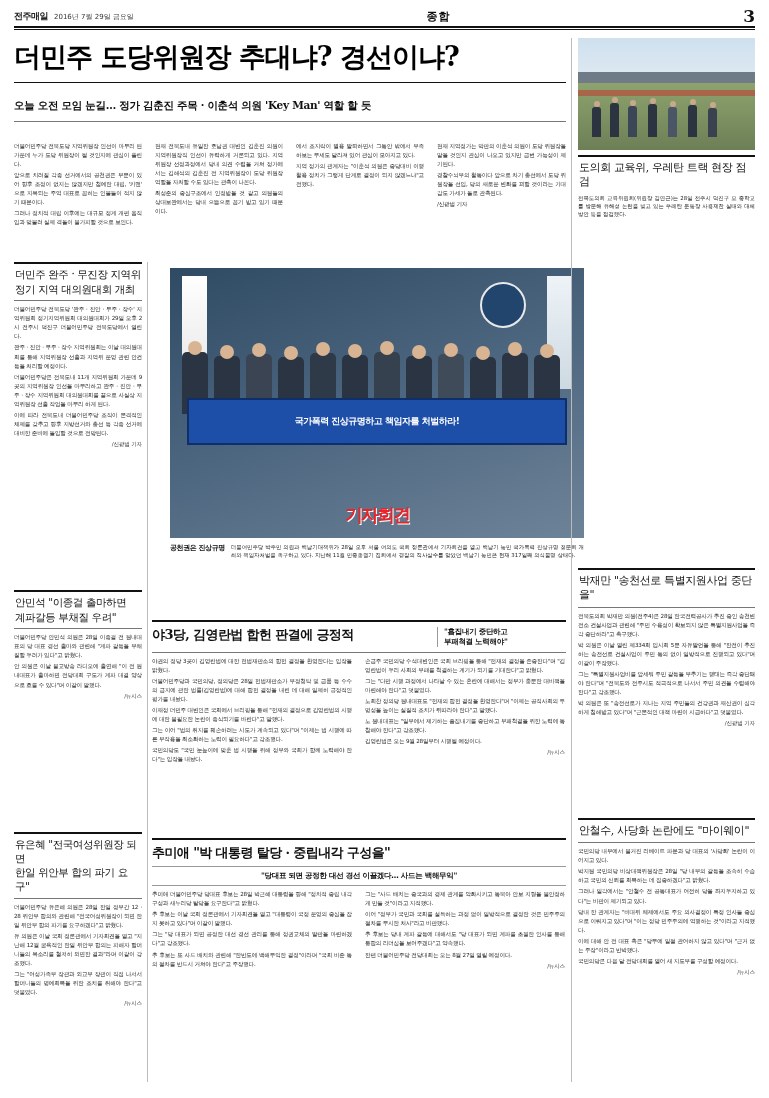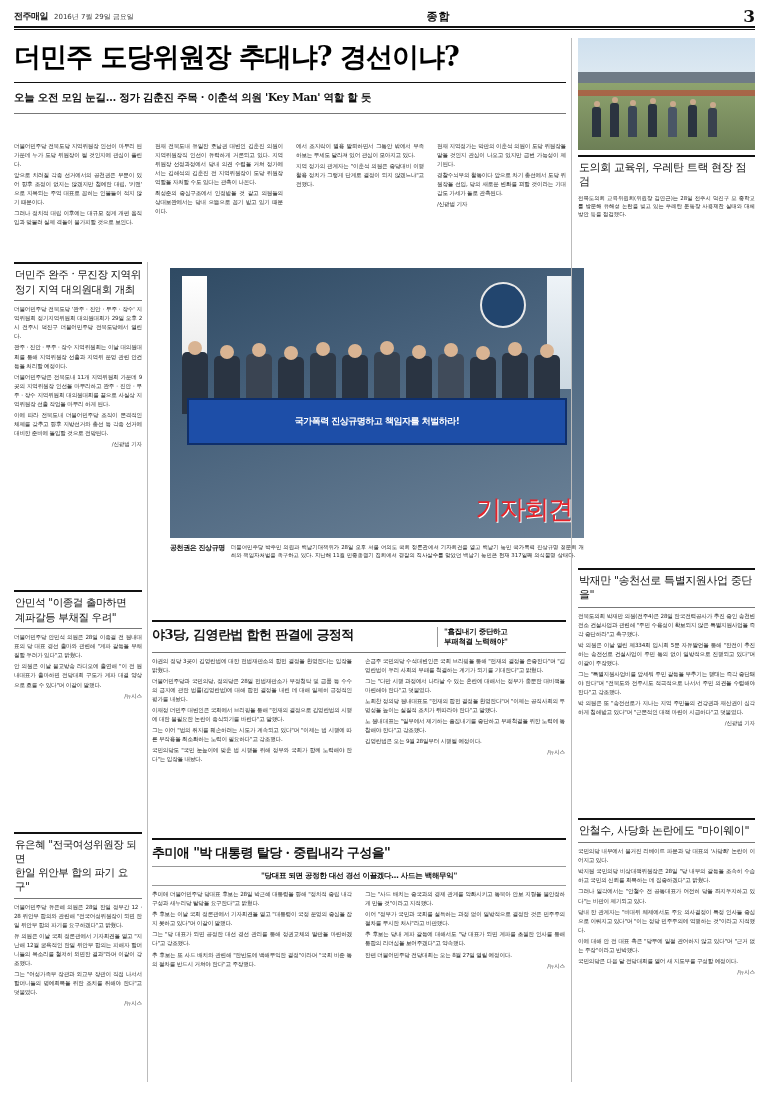--- a/index.html
+++ b/index.html
@@ -36,21 +36,21 @@
   
   .ph-sky{position:absolute;left:0;right:0;top:0;height:38%;background:linear-gradient(#cfe0ee,#dfeaf2);}
   .ph-ground{position:absolute;left:0;right:0;bottom:0;height:62%;background:linear-gradient(#8fa46f,#6d7f56);}
   .ph-figs{position:absolute;left:0;right:0;bottom:12%;height:45%;}
   .fig{position:absolute;bottom:0;width:9px;height:30px;background:#2b3440;border-radius:3px 3px 0 0;}
   .fig:after{content:"";position:absolute;left:1.5px;top:-6px;width:6px;height:6px;border-radius:50%;background:#c9a98c;}
 
   .pcgrad{position:absolute;inset:0;background:linear-gradient(160deg,#2f4a63 0%,#47617b 40%,#6d8398 100%);}
   .banner{position:absolute;left:4%;right:4%;top:48%;height:16%;background:#1d4ea8;border:2px solid #0f2f6b;}
   .banner-txt{position:absolute;left:0;right:0;top:50%;transform:translateY(-50%);color:#fff;font-size:9px;font-weight:bold;text-align:center;letter-spacing:-0.5px;}
-  .redtxt{position:absolute;left:3%;right:3%;bottom:4%;color:#e8232a;font-family:"DejaVu Serif","Liberation Serif",serif;font-weight:normal;font-size:26px;text-align:right;letter-spacing:-2px;text-shadow:1px 1px 0 #fff;}
+  .redtxt{position:absolute;left:3%;right:3%;bottom:4%;color:#e8232a;font-family:"DejaVu Serif","Liberation Serif",serif;font-weight:bold;font-size:18px;text-align:center;letter-spacing:-2px;text-shadow:1px 1px 0 #fff;}
   .people{position:absolute;left:2%;right:2%;top:18%;height:36%;}
   .person{position:absolute;bottom:0;width:26px;height:62px;background:#2a3442;border-radius:5px 5px 0 0;}
   .person:after{content:"";position:absolute;left:6px;top:-11px;width:14px;height:14px;border-radius:50%;background:#d9b493;}
   .flagL{position:absolute;left:3%;top:3%;width:6%;height:42%;background:linear-gradient(#fff,#e5e5e5);}
   .flagR{position:absolute;right:3%;top:3%;width:6%;height:42%;background:linear-gradient(#eef3f7,#cdd9e2);}
   .emblem{position:absolute;right:14%;top:5%;width:42px;height:42px;border-radius:50%;background:#22456e;border:2px solid #e8e8e8;}
 </style>
 </head>
 <body>
 
@@ -84,21 +84,21 @@
       </div>
     </div>
     <div class="dblline" style="margin-top:5px;"></div>
     <h4 class="head-sm" style="margin-top:4px;font-size:11px;">도의회 교육위, 우레탄 트랙 현장 점검</h4>
     <div class="caption" style="margin-top:4px;">전북도의회 교육위원회(위원장 김연근)는 28일 전주시 덕진구 모 중학교를 방문해 유해성 논란을 빚고 있는 우레탄 운동장 사용제한 실태와 대체방안 등을 점검했다.</div>
   </div>
 
   <div class="col" style="left:14px;top:42px;width:552px;">
     <h1 class="headline">더민주 도당위원장 추대냐? 경선이냐?</h1>
     <div class="hline" style="position:relative;left:0;top:10px;width:552px;height:1px;background:#111;"></div>
-    <h2 class="sub" style="margin-top:18px;">오늘 오전 모임 눈길… 정가 김춘진 주목 · 이춘석 의원 'Key Man' 역할 할 듯</h2>
+    <h2 class="sub" style="margin-top:26px;">오늘 오전 모임 눈길… 정가 김춘진 주목 · 이춘석 의원 'Key Man' 역할 할 듯</h2>
     <div style="margin-top:8px;border-top:1px solid #777;width:552px;"></div>
   </div>
 
   <div class="col body" style="left:14px;top:142px;width:128px;">
     <p>더불어민주당 전북도당 지역위원장 인선이 마무리 된 가운데 누가 도당 위원장이 될 것인지에 관심이 쏠린다.</p>
     <p>앞으로 치러질 각종 선거에서의 공천권은 부분이 있어 향후 조정이 없지는 않겠지만 첨예한 대립, '키맨' 으로 지목되는 주역 대표로 꼽히는 인물들이 적지 않기 때문이다.</p>
     <p>그러나 정치적 대립 이후에는 대규모 정계 개편 움직임과 맞물려 실제 격돌이 불가피할 것으로 보인다.</p>
   </div>
   <div class="col body" style="left:155px;top:142px;width:128px;">
     <p>현재 전북도내 유일한 호남권 대변인 김춘진 의원이 지역위원장직 인선이 유력하게 거론되고 있다. 지역위원장 선정과정에서 당내 의견 수렴을 거쳐 정가에서는 김해석의 김춘진 전 지역위원장이 도당 위원장 역할을 자처할 수도 있다는 관측이 나온다.</p>

